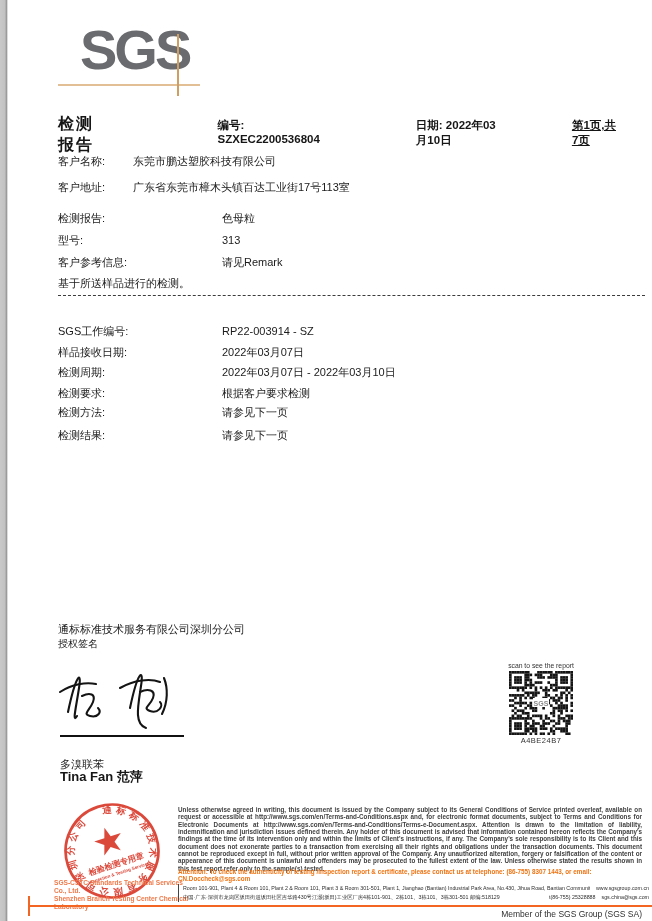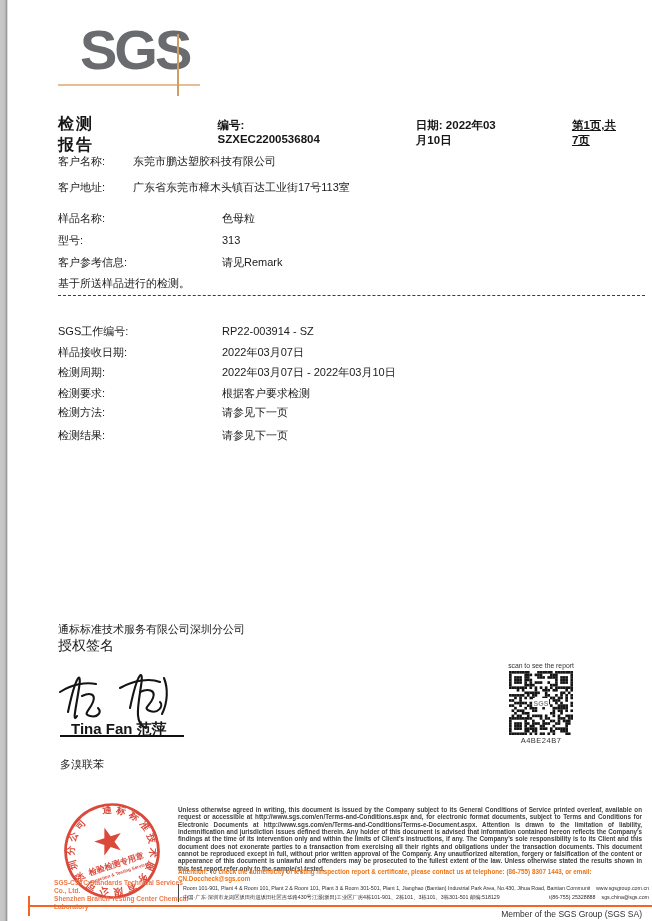--- a/index.html
+++ b/index.html
@@ -20,24 +20,24 @@
   
   .row{position:absolute;left:58px;display:flex;font-size:11px;color:#1b1b1b;line-height:14px;}
   .row .lbl{width:75px;flex:0 0 auto;}
   .row.wide .lbl{width:164px;flex:0 0 auto;}
   .row .val{white-space:pre-wrap;}
   .note{position:absolute;left:58px;font-size:11px;color:#1b1b1b;}
   .dashline{position:absolute;left:58px;width:587px;top:295px;border-top:1.6px dashed #3c3c3c;}
   .concl .val{width:424px;line-height:16px;}
   
   .sig-company{position:absolute;left:58px;top:622px;font-size:11px;color:#1b1b1b;line-height:15px;}
-  .sig-auth{position:absolute;left:58px;top:637px;font-size:14px;color:#1b1b1b;font-family:Liberation Mono, monospace;}
+  .sig-auth{position:absolute;left:58px;top:637px;font-size:10px;color:#1b1b1b;font-family:Liberation Mono, monospace;}
   .sig-svg{position:absolute;left:52px;top:658px;}
   .sig-line{position:absolute;left:60px;top:735px;width:124px;height:1.6px;background:#111;}
-  .sig-name{position:absolute;left:60px;top:720px;font-size:15px;font-weight:700;color:#161616;margin-left:11px;}
+  .sig-name{position:absolute;left:60px;top:768px;font-size:13px;font-weight:700;color:#161616;}
   .sig-role{position:absolute;left:60px;top:757px;font-size:11px;color:#1b1b1b;}
   
   .qr-wrap{position:absolute;left:498px;top:662px;width:86px;text-align:center;}
   .qr-caption{font-size:6.8px;color:#333;margin-bottom:2px;}
   .qr-code-text{font-size:7.5px;color:#333;margin-top:1px;letter-spacing:.5px;}
   
   .stamp{position:absolute;left:62px;top:801px;opacity:.92;}
   .co-en{position:absolute;left:54px;top:879px;width:140px;font-size:6.6px;line-height:8px;color:#ef7a4a;font-weight:700;}
   .disclaimer{position:absolute;left:178px;top:806px;width:464px;font-size:6.3px;line-height:7.35px;
               color:#3f3f3f;font-weight:600;text-align:justify;}
@@ -72,21 +72,21 @@
   <div class="row" style="top:154px">
     <span class="lbl">客户名称:</span>
     <span class="val">东莞市鹏达塑胶科技有限公司</span>
   </div>
   <div class="row" style="top:180px">
     <span class="lbl">客户地址:</span>
     <span class="val">广东省东莞市樟木头镇百达工业街17号113室</span>
   </div>
 
   <div class="row wide" style="top:211px">
-    <span class="lbl">样品名称:</span>
+    <span class="lbl">检测报告:</span>
     <span class="val">色母粒</span>
   </div>
   <div class="row wide" style="top:233px">
     <span class="lbl">型号:</span>
     <span class="val">313</span>
   </div>
   <div class="row wide" style="top:255px">
     <span class="lbl">客户参考信息:</span>
     <span class="val">请见Remark</span>
   </div>

